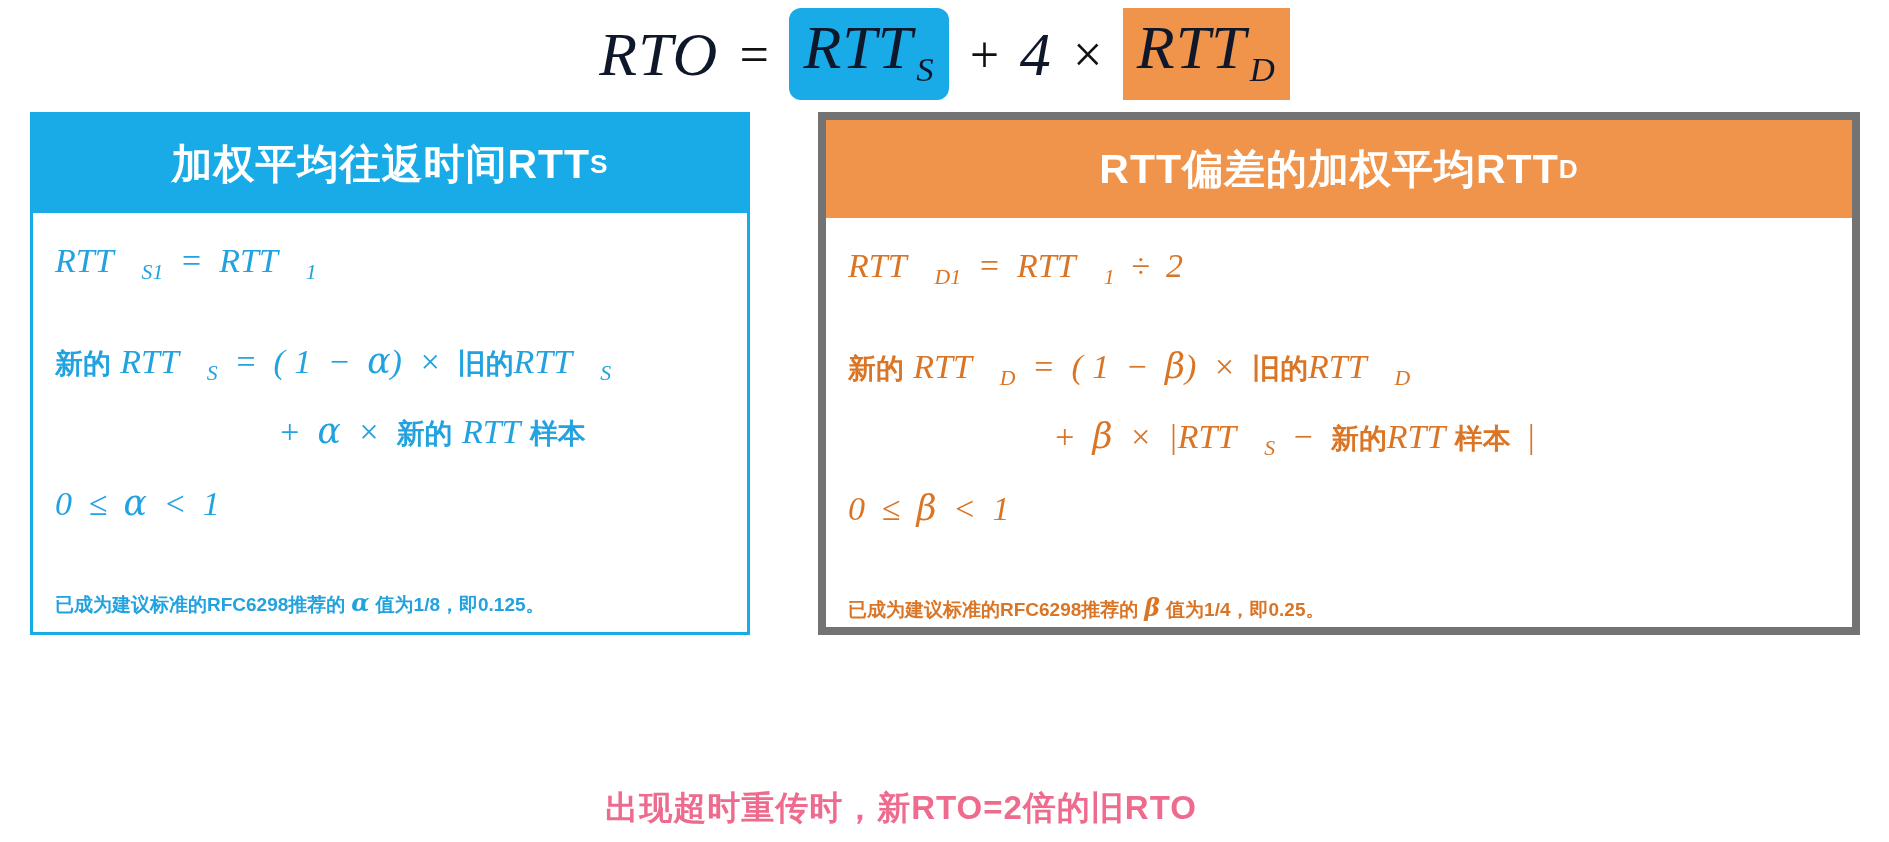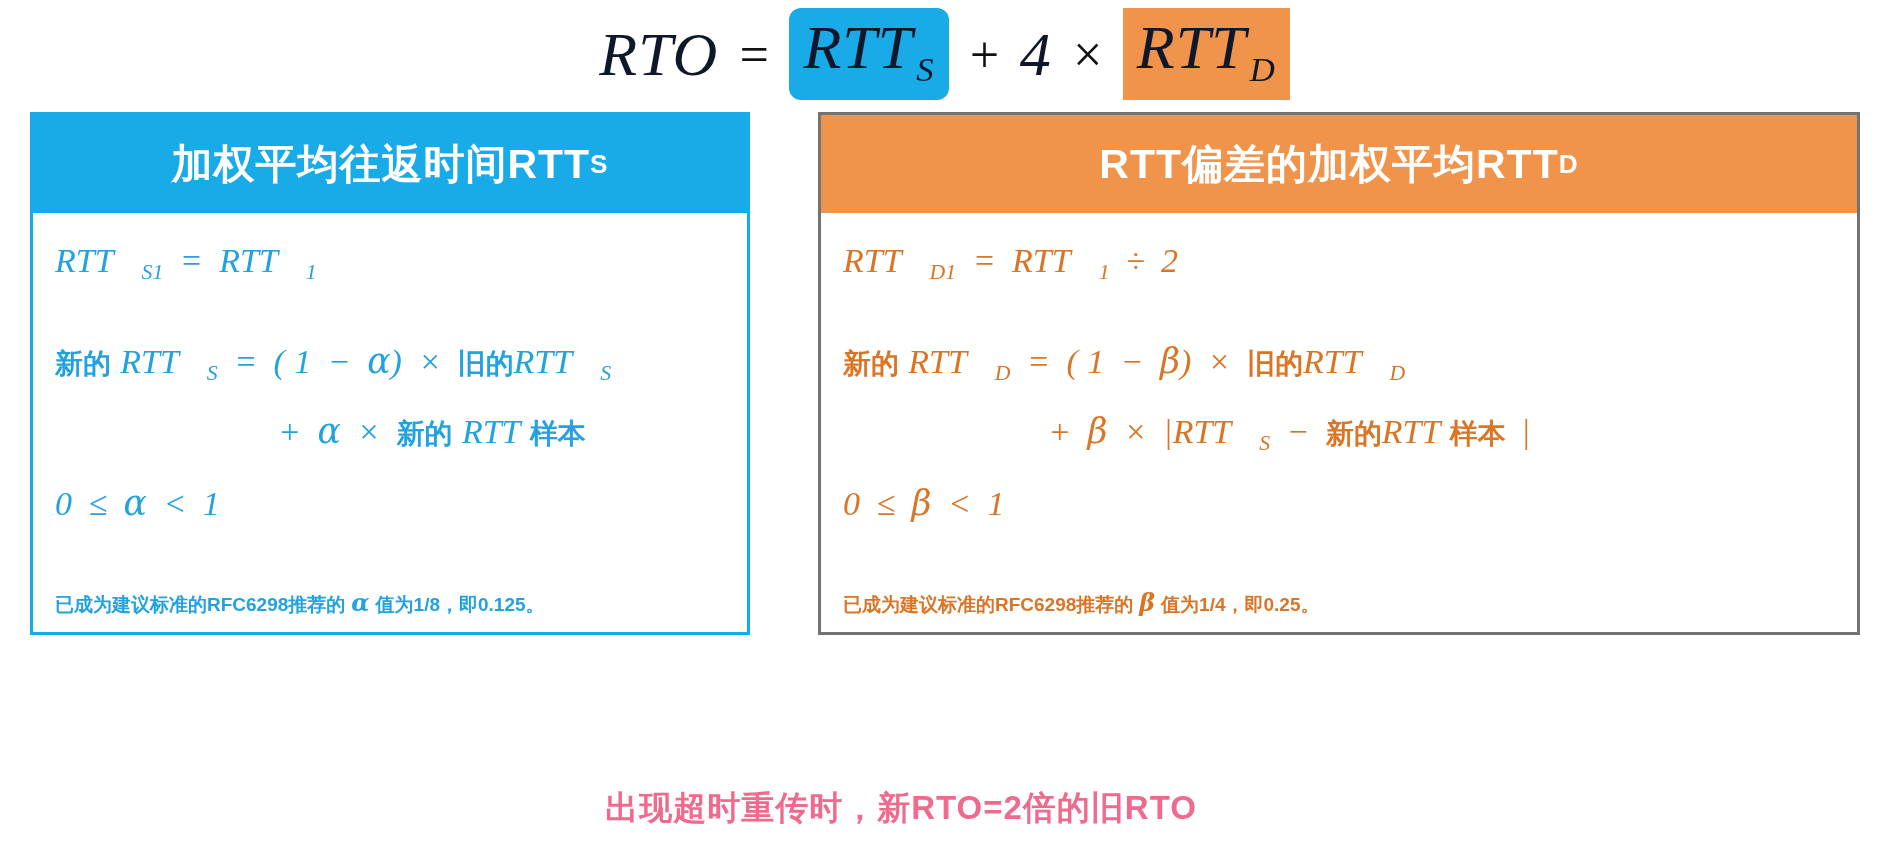--- a/index.html
+++ b/index.html
@@ -78,21 +78,21 @@
   #panel-left {
     left: 30px;
     width: 720px;
     height: 523px;
     border: 3px solid #18ABE8;
   }
   #panel-right {
     left: 818px;
     width: 1042px;
     height: 523px;
-    border: 3px solid #737373;
+    border: 8px solid #737373;
   }
   .panel-header {
     height: 98px;
     display: flex;
     align-items: center;
     justify-content: center;
     color: #ffffff;
     font-size: 41px;
     font-weight: bold;
     letter-spacing: 1px;

